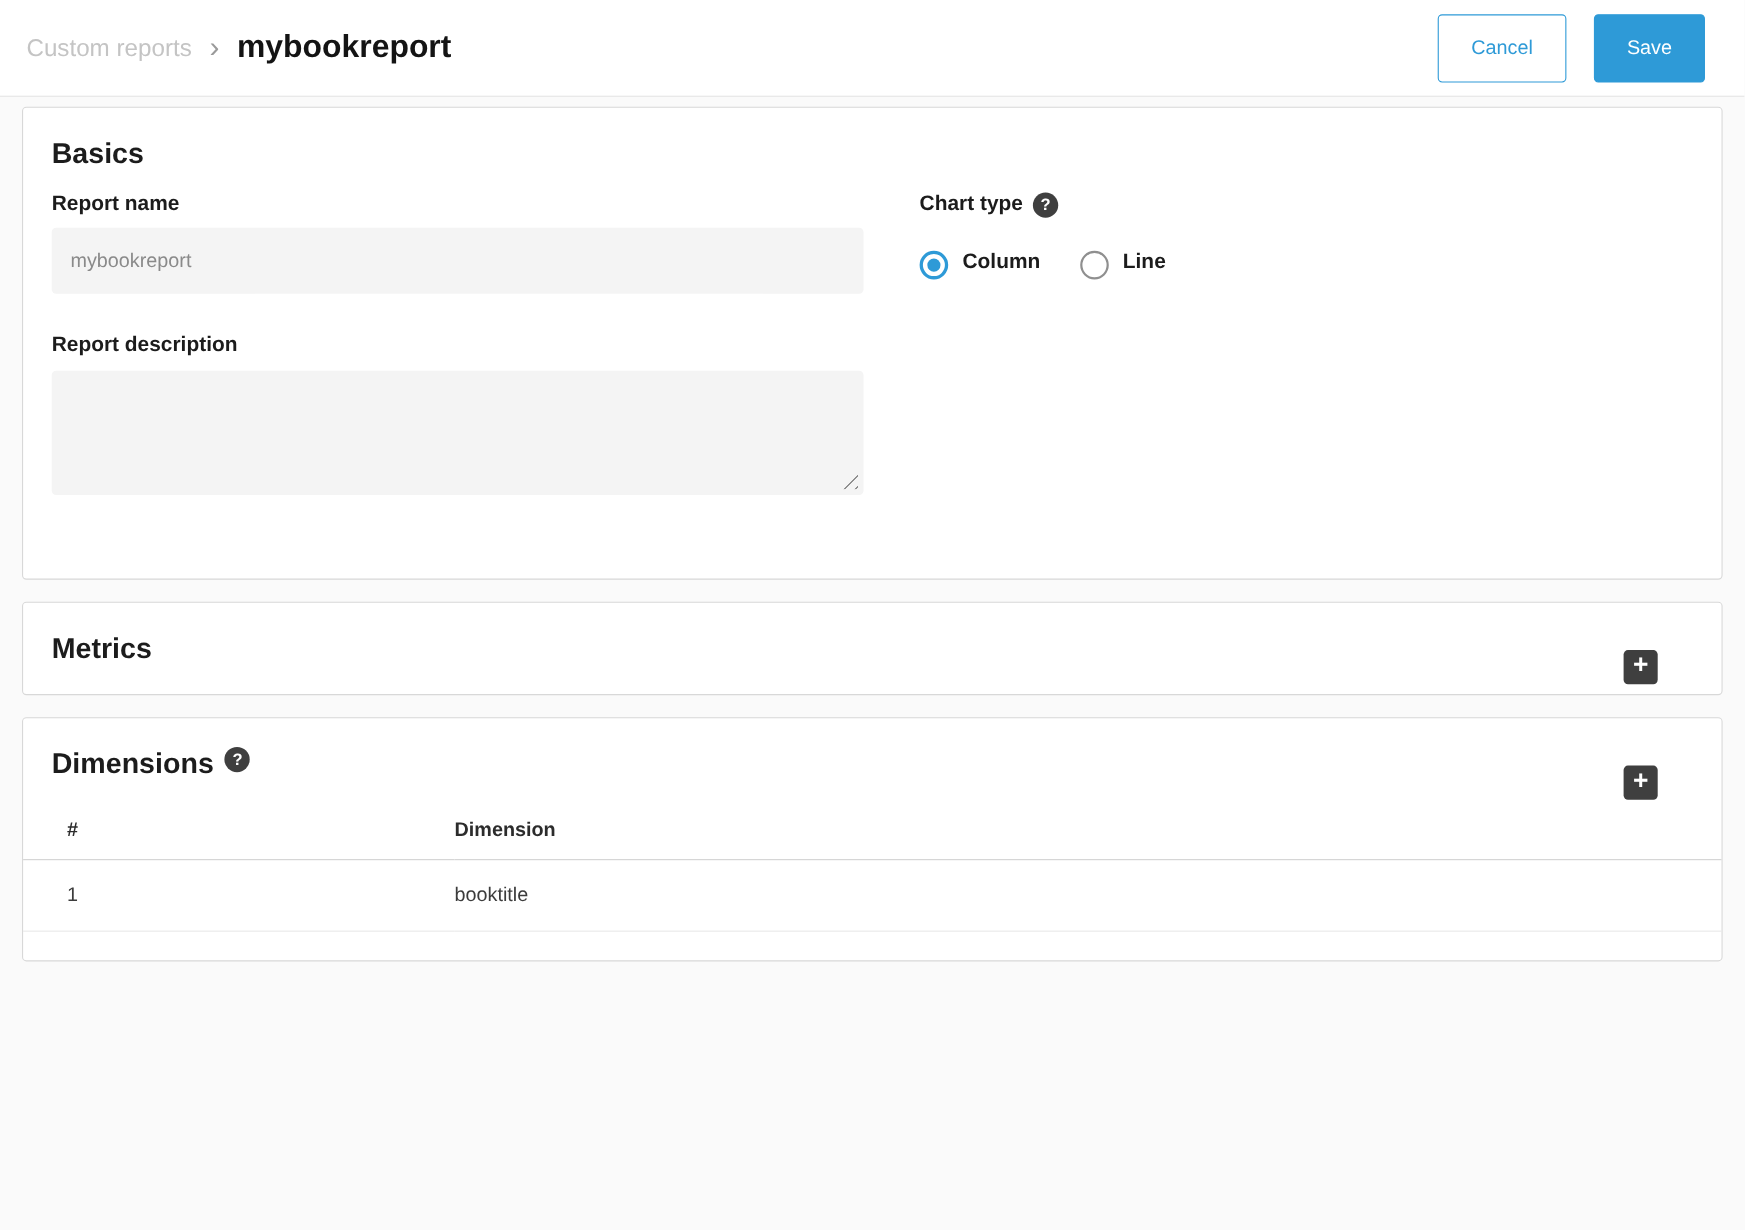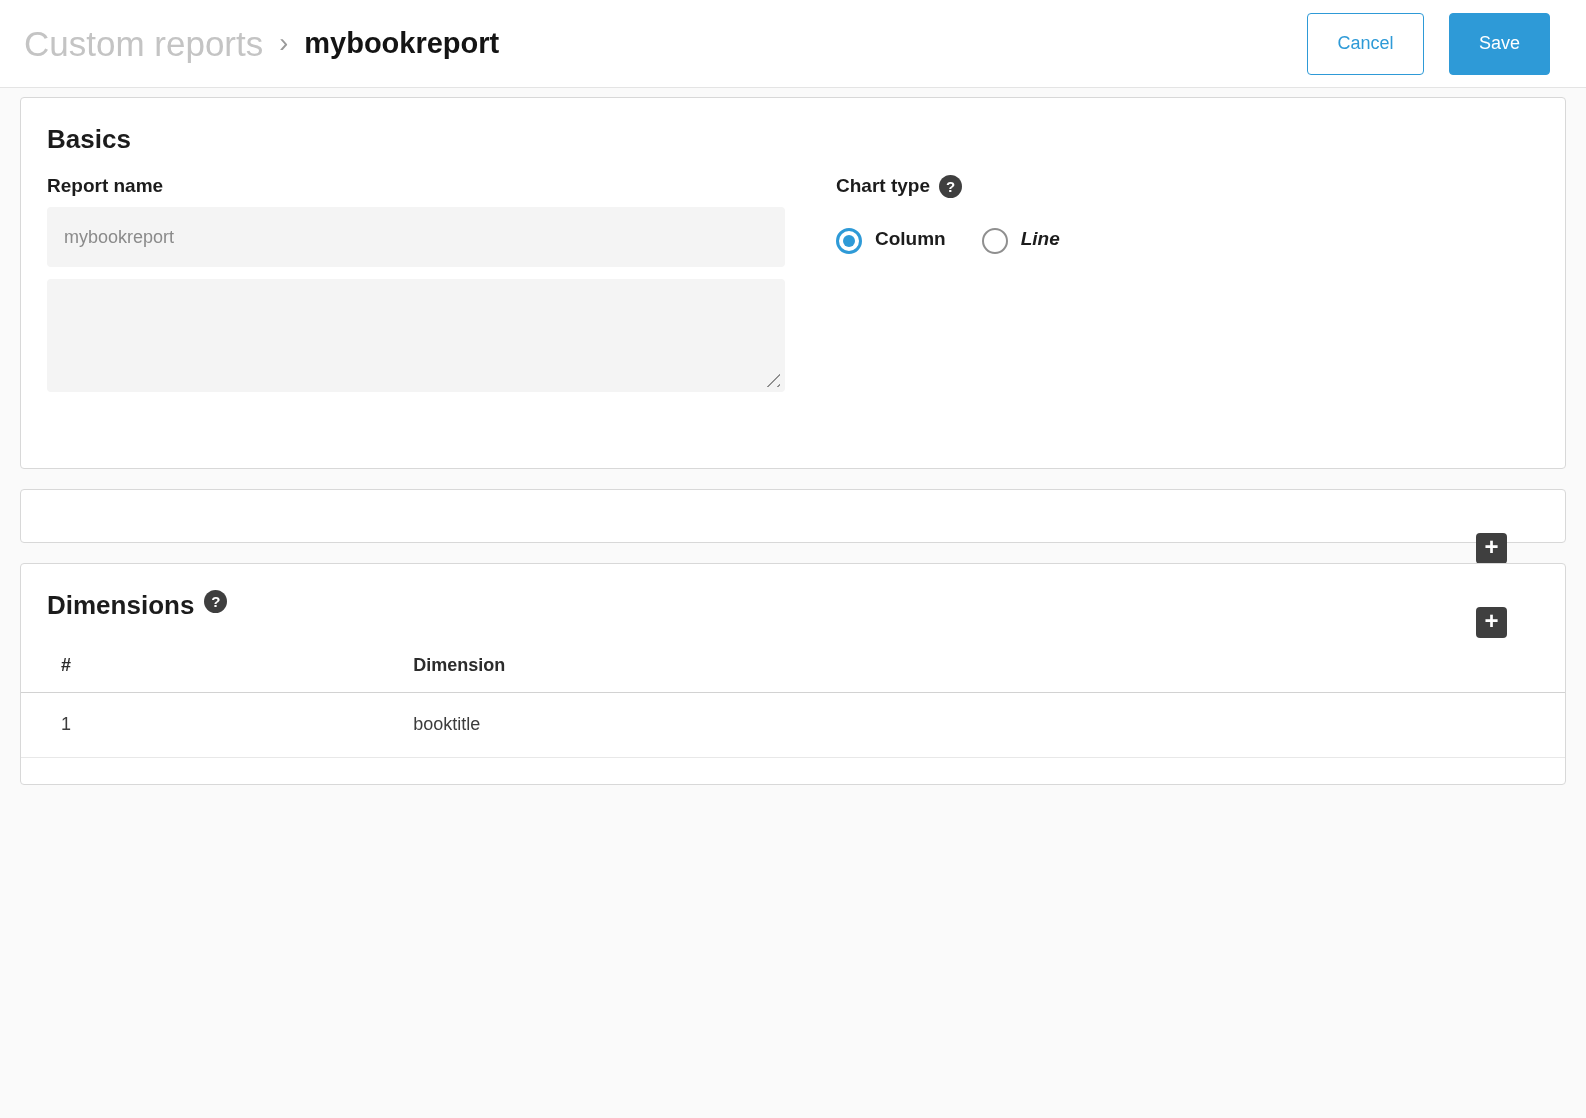--- a/index.html
+++ b/index.html
@@ -15,21 +15,21 @@
   
   .topbar {
     height: 88px;
     background: #fff;
     border-bottom: 1px solid #e4e4e4;
     display: flex;
     align-items: center;
     padding: 0 36px 0 24px;
   }
   .breadcrumb { flex: 1; display: flex; align-items: center; gap: 16px; }
-  .crumb-parent { font-size: 35px; color: #c4c4c4; cursor: pointer; }
+  .crumb-parent { font-size: 22px; color: #c4c4c4; cursor: pointer; }
   .crumb-sep { font-size: 27px; color: #9a9a9a; }
   .crumb-current { font-size: 29px; font-weight: 700; color: #141414; }
   .btn {
     height: 62px;
     border-radius: 4px;
     font-family: "Liberation Sans", sans-serif;
     font-size: 18px;
     cursor: pointer;
   }
   .btn-cancel {
@@ -114,21 +114,21 @@
     background: #3f3f3f;
     color: #fff;
     font-size: 15px;
     font-weight: 700;
     cursor: pointer;
     flex: none;
   }
 
   .radio-row { display: flex; align-items: center; margin-top: 30px; gap: 14px; }
   .radio-option { display: flex; align-items: flex-start; gap: 13px; cursor: pointer; }
-  .radio-option + .radio-option { margin-left: 22px; font-style: italic; }
+  .radio-option + .radio-option { margin-left: 22px; }
   .radio {
     width: 26px; height: 26px;
     border-radius: 50%;
     border: 2px solid #8f8f8f;
     background: #fff;
     position: relative;
     flex: none;
   }
   .radio.selected { border: 3px solid #2e9ad7; }
   .radio.selected::after {
@@ -200,20 +200,21 @@
 </div>
 
 <div class="card card-basics">
   <div class="card-title">Basics</div>
 
   <div class="basics-body">
     <div class="basics-left">
       <div class="field-label">Report name</div>
       <input class="text-input" type="text" value="mybookreport" style="">
 
+      <div class="field-label desc-gap">Report description</div>
       <div class="desc-wrap">
         <textarea class="textarea-input" style=""></textarea>
         <span class="resize-handle"></span>
       </div>
     </div>
 
     <div class="basics-right">
       <div class="field-label">
         <span>Chart type</span>
         <span class="help-icon">?</span>
@@ -226,20 +227,21 @@
         <div class="radio-option">
           <span class="radio"></span>
           <span class="radio-label">Line</span>
         </div>
       </div>
     </div>
   </div>
 </div>
 
 <div class="card card-table">
+  <div class="card-title">Metrics</div>
   <button class="add-btn">+</button>
 
 </div>
 
 <div class="card card-table">
   <div class="title-row">
     <div class="card-title">Dimensions</div>
     <span class="help-icon">?</span>
   </div>
   <button class="add-btn">+</button>

